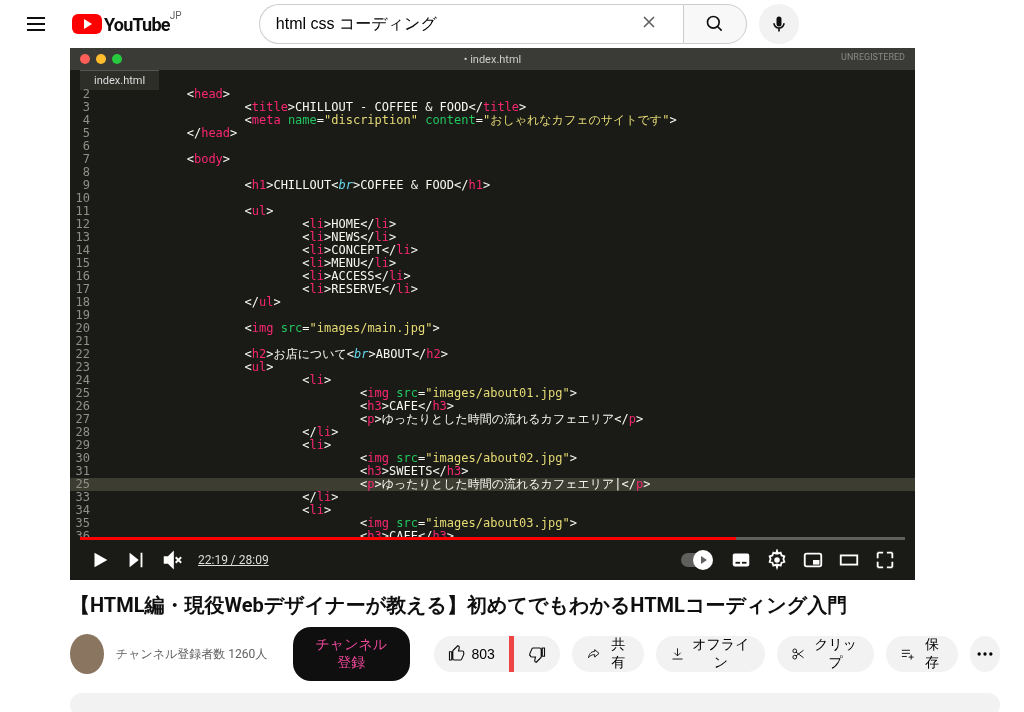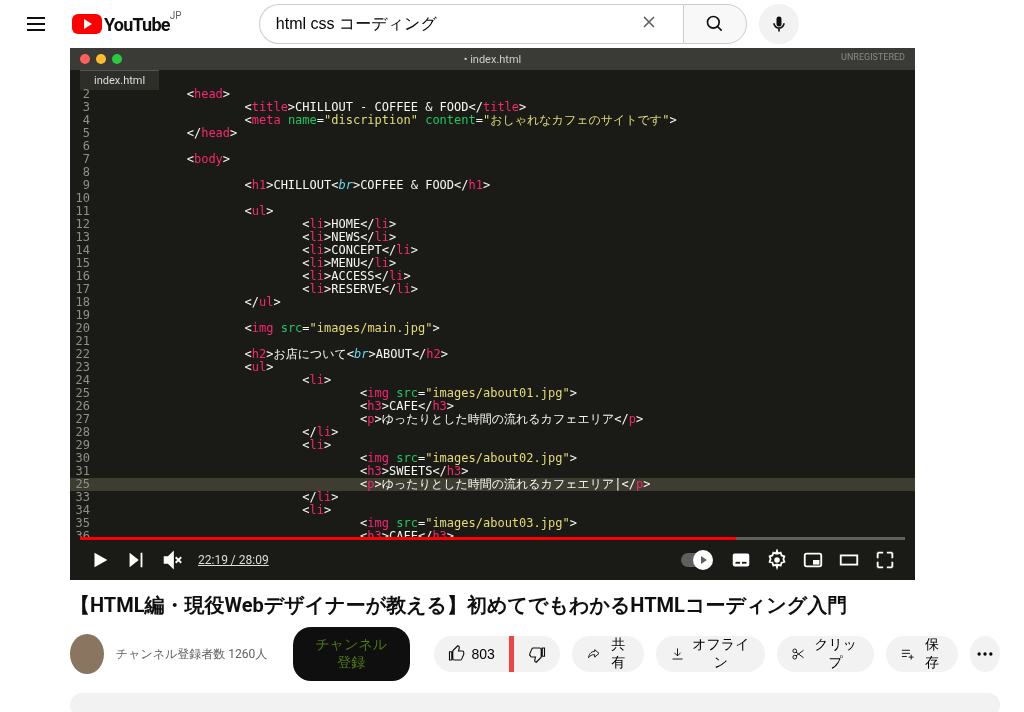--- a/index.html
+++ b/index.html
@@ -53,21 +53,21 @@
   .autoplay-pill::after { content: ''; position: absolute; right: -2px; top: -3px; width: 20px; height: 20px; background: #fff; border-radius: 50%; }
   .autoplay-pill::before { content: ''; position: absolute; right: 4px; top: 3px; width: 0; height: 0; border-left: 6px solid #606060; border-top: 4px solid transparent; border-bottom: 4px solid transparent; z-index: 1; }
 
   
   .title { font-size: 20px; font-weight: 700; margin: 12px 0 8px; }
   .meta-row { display: flex; align-items: center; gap: 12px; }
   .avatar { width: 40px; height: 40px; border-radius: 50%; background: #8a7560; }
   .channel-block { flex: 0 0 auto; }
   .ch-name { font-size: 15px; font-weight: 500; }
   .ch-sub { font-size: 12px; color: #606060; }
-  .sub-btn { background: #0f0f0f; color: #4d7c0f; border: none; border-radius: 18px; padding: 9px 16px; font-size: 14px; font-weight: 500; cursor: pointer; margin-left: 14px; }
+  .sub-btn { background: #0f0f0f; color: #ec4899; border: none; border-radius: 18px; padding: 9px 16px; font-size: 14px; font-weight: 500; cursor: pointer; margin-left: 14px; }
   .flex-sp { flex: 1; }
   .pill-btn { background: #f2f2f2; border: none; border-radius: 18px; height: 36px; padding: 0 14px; font-size: 14px; font-weight: 500; display: flex; align-items: center; gap: 6px; cursor: pointer; }
   .pill-group { display: flex; }
   .pill-group .pill-btn:first-child { border-radius: 18px 0 0 18px; border-right: 5px solid #ef4444; }
   .pill-group .pill-btn:last-child { border-radius: 0 18px 18px 0; }
   .more-btn { width: 36px; height: 36px; border-radius: 50%; background: #f2f2f2; display: flex; align-items: center; justify-content: center; cursor: pointer; }
   .desc-box { background: #f2f2f2; border-radius: 12px; padding: 12px; margin-top: 12px; font-size: 14px; line-height: 20px; }
   .mini-icon { width: 18px; height: 18px; }
 </style>
 </head>

